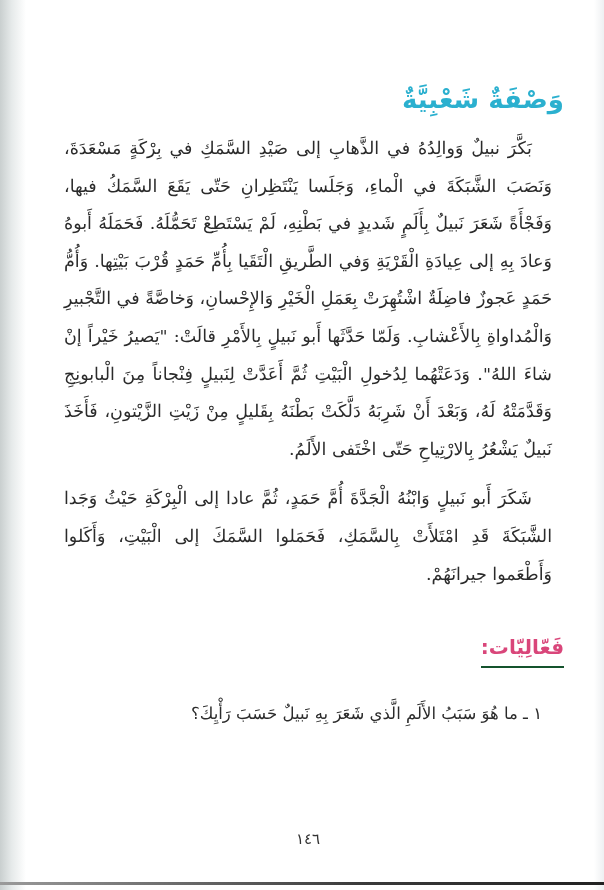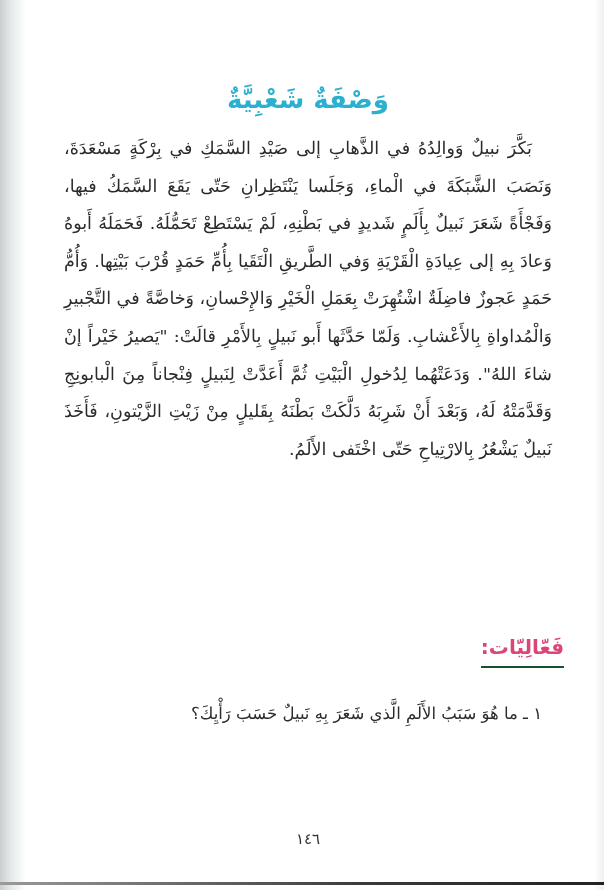--- a/index.html
+++ b/index.html
@@ -39,21 +39,21 @@
       top: 0;
       width: 512px;
       direction: rtl;
       color: #2b2b2b;
     }
     .title {
       position: absolute;
       top: 62px;
       left: 0;
       width: 512px;
-      text-align: center;
+      text-align: right;
       font-family: "DejaVu Sans", sans-serif;
       font-weight: bold;
       font-size: 26px;
       color: #2bb0cf;
       line-height: 40px;
     }
     .story {
       position: absolute;
       top: 118px;
       left: 0;
@@ -110,20 +110,21 @@
 <body>
 
 <div class="left-shade"></div>
 <div class="right-shade"></div>
 
 <div class="page">
   <h1 class="title">وَصْفَةٌ شَعْبِيَّةٌ</h1>
 
   <div class="story">
     <p>بَكَّرَ نبيلٌ وَوالِدُهُ في الذَّهابِ إلى صَيْدِ السَّمَكِ في بِرْكَةٍ مَسْعَدَةَ، وَنَصَبَ الشَّبَكَةَ في الْماءِ، وَجَلَسا يَنْتَظِرانِ حَتّى يَقَعَ السَّمَكُ فيها، وَفَجْأَةً شَعَرَ نَبيلٌ بِأَلَمٍ شَديدٍ في بَطْنِهِ، لَمْ يَسْتَطِعْ تَحَمُّلَهُ. فَحَمَلَهُ أَبوهُ وَعادَ بِهِ إلى عِيادَةِ الْقَرْيَةِ وَفي الطَّريقِ الْتَقَيا بِأُمِّ حَمَدٍ قُرْبَ بَيْتِها. وَأُمُّ حَمَدٍ عَجوزٌ فاضِلَةٌ اشْتُهِرَتْ بِعَمَلِ الْخَيْرِ وَالإِحْسانِ، وَخاصَّةً في التَّجْبيرِ وَالْمُداواةِ بِالأَعْشابِ. وَلَمّا حَدَّثَها أَبو نَبيلٍ بِالأَمْرِ قالَتْ: "يَصيرُ خَيْراً إنْ شاءَ اللهُ". وَدَعَتْهُما لِدُخولِ الْبَيْتِ ثُمَّ أَعَدَّتْ لِنَبيلٍ فِنْجاناً مِنَ الْبابونِجِ وَقَدَّمَتْهُ لَهُ، وَبَعْدَ أَنْ شَرِبَهُ دَلَّكَتْ بَطْنَهُ بِقَليلٍ مِنْ زَيْتِ الزَّيْتونِ، فَأَخَذَ نَبيلٌ يَشْعُرُ بِالارْتِياحِ حَتّى اخْتَفى الأَلَمُ.</p>
+    <p>شَكَرَ أَبو نَبيلٍ وَابْنُهُ الْجَدَّةَ أُمَّ حَمَدٍ، ثُمَّ عادا إلى الْبِرْكَةِ حَيْثُ وَجَدا الشَّبَكَةَ قَدِ امْتَلأَتْ بِالسَّمَكِ، فَحَمَلوا السَّمَكَ إلى الْبَيْتِ، وَأَكَلوا وَأَطْعَموا جيرانَهُمْ.</p>
   </div>
 
   <div class="activities-head">فَعّالِيّات:</div>
 
   <ul class="questions">
     <li>١ ـ ما هُوَ سَبَبُ الأَلَمِ الَّذي شَعَرَ بِهِ نَبيلٌ حَسَبَ رَأْيِكَ؟</li>
   </ul>
 
   <div class="page-number">١٤٦</div>
 </div>

